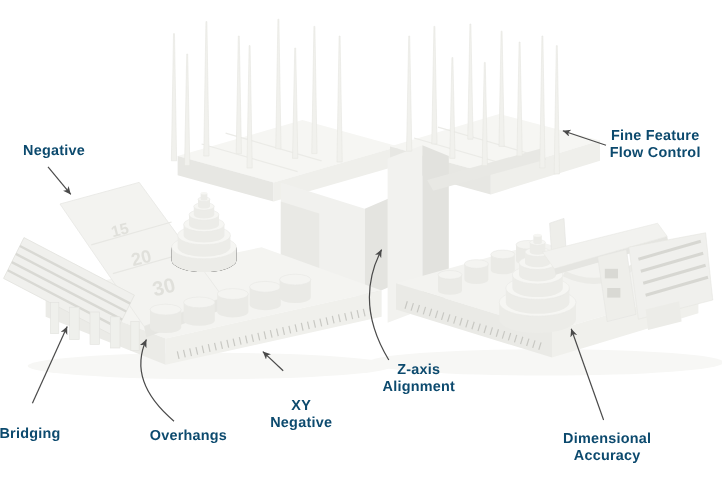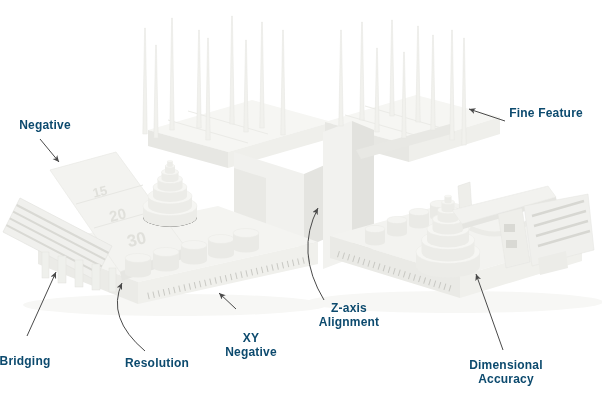--- a/index.html
+++ b/index.html
@@ -238,28 +238,29 @@
       <path d="M503,350 L476,274" marker-end="url(#ah)"></path>
     </g>
   </svg>
 
   <div class="callout" style="left:45px;top:119px">
     <div>Negative</div>
   </div>
 
   <div class="callout" style="left:546px;top:107px">
     <div>Fine Feature</div>
+    <div>Flow Control</div>
   </div>
 
   <div class="callout" style="left:25px;top:355px">
     <div>Bridging</div>
   </div>
 
   <div class="callout" style="left:157px;top:357px">
-    <div>Resolution</div>
+    <div>Overhangs</div>
   </div>
 
   <div class="callout" style="left:251px;top:332px">
     <div>XY</div>
     <div>Negative</div>
   </div>
 
   <div class="callout" style="left:349px;top:302px">
     <div>Z-axis</div>
     <div>Alignment</div>

